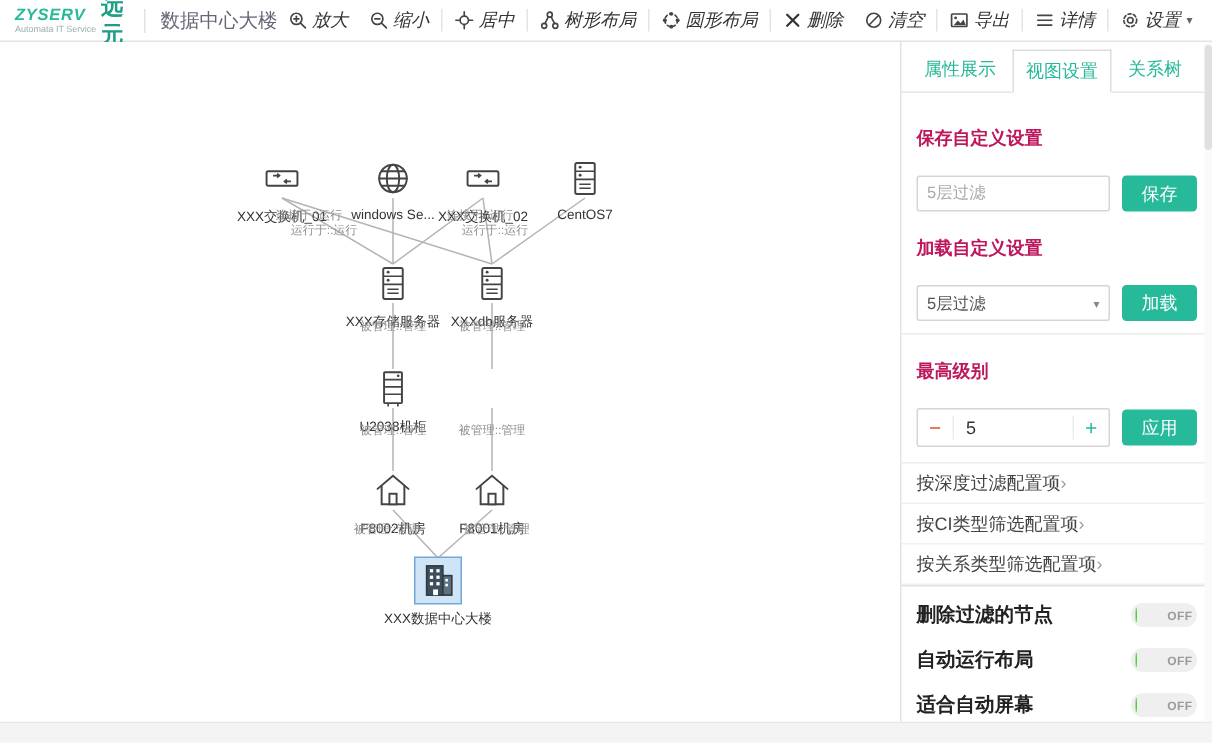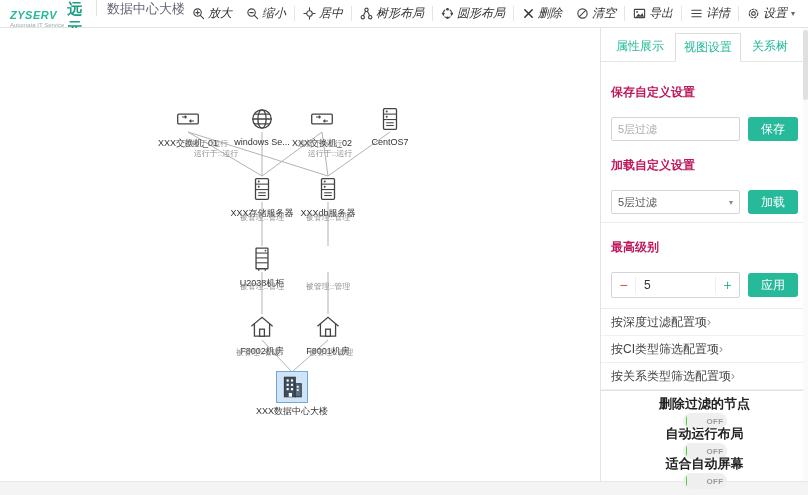--- a/index.html
+++ b/index.html
@@ -1,21 +1,21 @@
 <!DOCTYPE html>
 <html><head>
 <meta charset="utf-8">
 <style>
   *{margin:0;padding:0;box-sizing:border-box;}
   html,body{width:808px;height:495px;overflow:hidden;}
   body{font-family:"Liberation Sans","DejaVu Sans",sans-serif;background:#f4f4f4;}
   .app{width:808px;height:495px;display:flex;flex-direction:column;background:#fff;}
 
   
-  header{height:28px;flex:0 0 28px;display:flex;align-items:flex-start;background:#fff;border-bottom:1px solid #e3e3e3;padding:0 6px;}
+  header{height:28px;flex:0 0 28px;display:flex;align-items:center;background:#fff;border-bottom:1px solid #e3e3e3;padding:0 6px;}
   .logo{display:flex;align-items:center;gap:3px;padding:0 4px;}
   .logo-col{display:flex;flex-direction:column;line-height:1;}
   .logo-en{color:#26b99a;font-weight:bold;font-style:italic;font-size:11px;letter-spacing:.5px;}
   .logo-sub{font-size:6px;color:#9ab0ac;margin-top:1px;white-space:nowrap;}
   .logo-cn{color:#1d9e85;font-weight:bold;font-size:15px;}
   .h-sep{width:1px;height:16px;background:#e2e2e2;margin:0 10px;}
   .doc-title{font-size:13px;color:#667;white-space:nowrap;}
   .spacer{flex:1;}
   .toolbar{display:flex;align-items:center;height:100%;}
   .tb-sep{width:1px;height:15px;background:#e4e4e4;margin:0 1px;}
@@ -49,21 +49,21 @@
   .divider{border-top:1px solid #ececec;margin:8px -10px 2px;}
   .stepper{flex:1;height:26px;border:1px solid #d5d5d5;border-radius:2px;display:flex;align-items:center;min-width:0;}
   .stepper .st-btn{width:24px;text-align:center;font-size:14px;cursor:pointer;background:none;border:none;font-family:inherit;}
   .stepper .minus{color:#e74c3c;border-right:1px solid #eee;}
   .stepper .plus{color:#26b99a;border-left:1px solid #eee;}
   .stepper .val{flex:1;font-size:12px;color:#333;padding-left:8px;text-align:left;}
   .filter-group{margin:10px -10px 0;border-top:1px solid #ececec;}
   .filter-row{display:flex;justify-content:flex-start;align-items:center;height:27px;padding:0 10px;border-bottom:1px solid #f0f0f0;font-size:12px;color:#444;cursor:pointer;}
   .filter-row .chev{color:#999;font-size:12px;}
   .toggle-group{margin:0 -10px;border-top:1px solid #e2e2e2;padding:4px 10px 0;}
-  .toggle-row{display:flex;justify-content:space-between;align-items:center;height:30px;font-size:13px;color:#222;font-weight:bold;flex-direction:column;}
+  .toggle-row{display:flex;justify-content:space-between;align-items:center;height:30px;font-size:13px;color:#222;font-weight:bold;}
   .pill{width:44px;height:16px;border-radius:8px;background:#efefef;display:flex;align-items:center;gap:20px;padding:0 3px;cursor:pointer;flex:0 0 auto;}
   .dot{width:10px;height:10px;border-radius:50%;}
   .pill-label{font-size:8px;color:#9a9a9a;font-weight:bold;letter-spacing:.3px;}
   .vscroll{position:absolute;right:0;top:0;width:5px;height:100%;background:#fafafa;}
   .vscroll .thumb{position:absolute;top:2px;right:0;width:5px;height:70px;background:#e0e0e0;border-radius:3px;}
 
   
   .bottom-bar{height:14px;flex:0 0 14px;background:#f4f4f4;border-top:1px solid #e8e8e8;}
 </style>
 </head>

